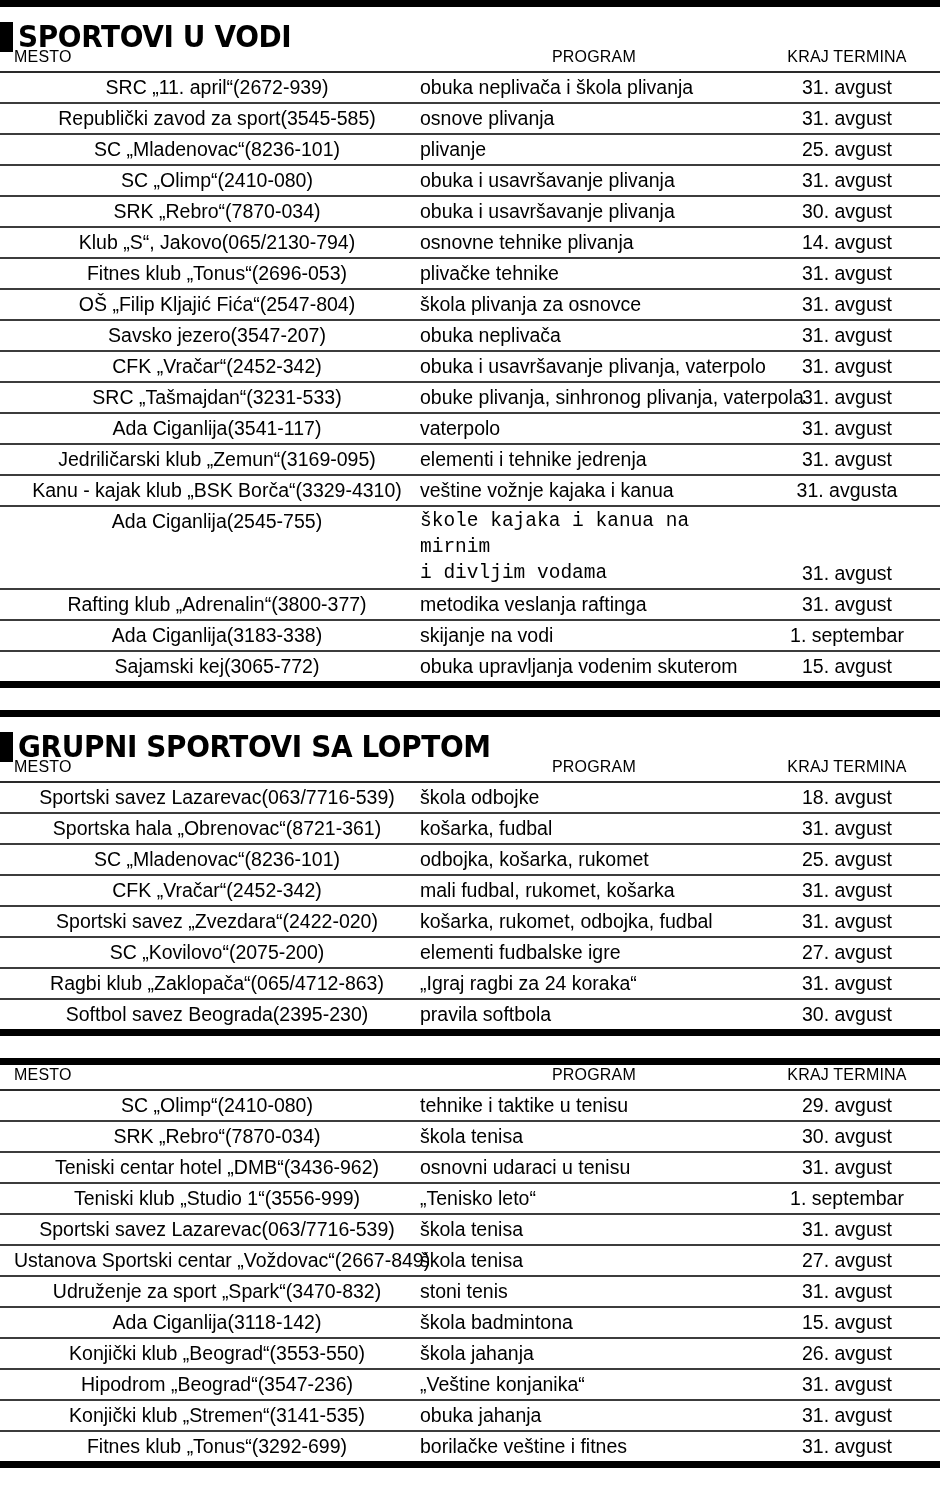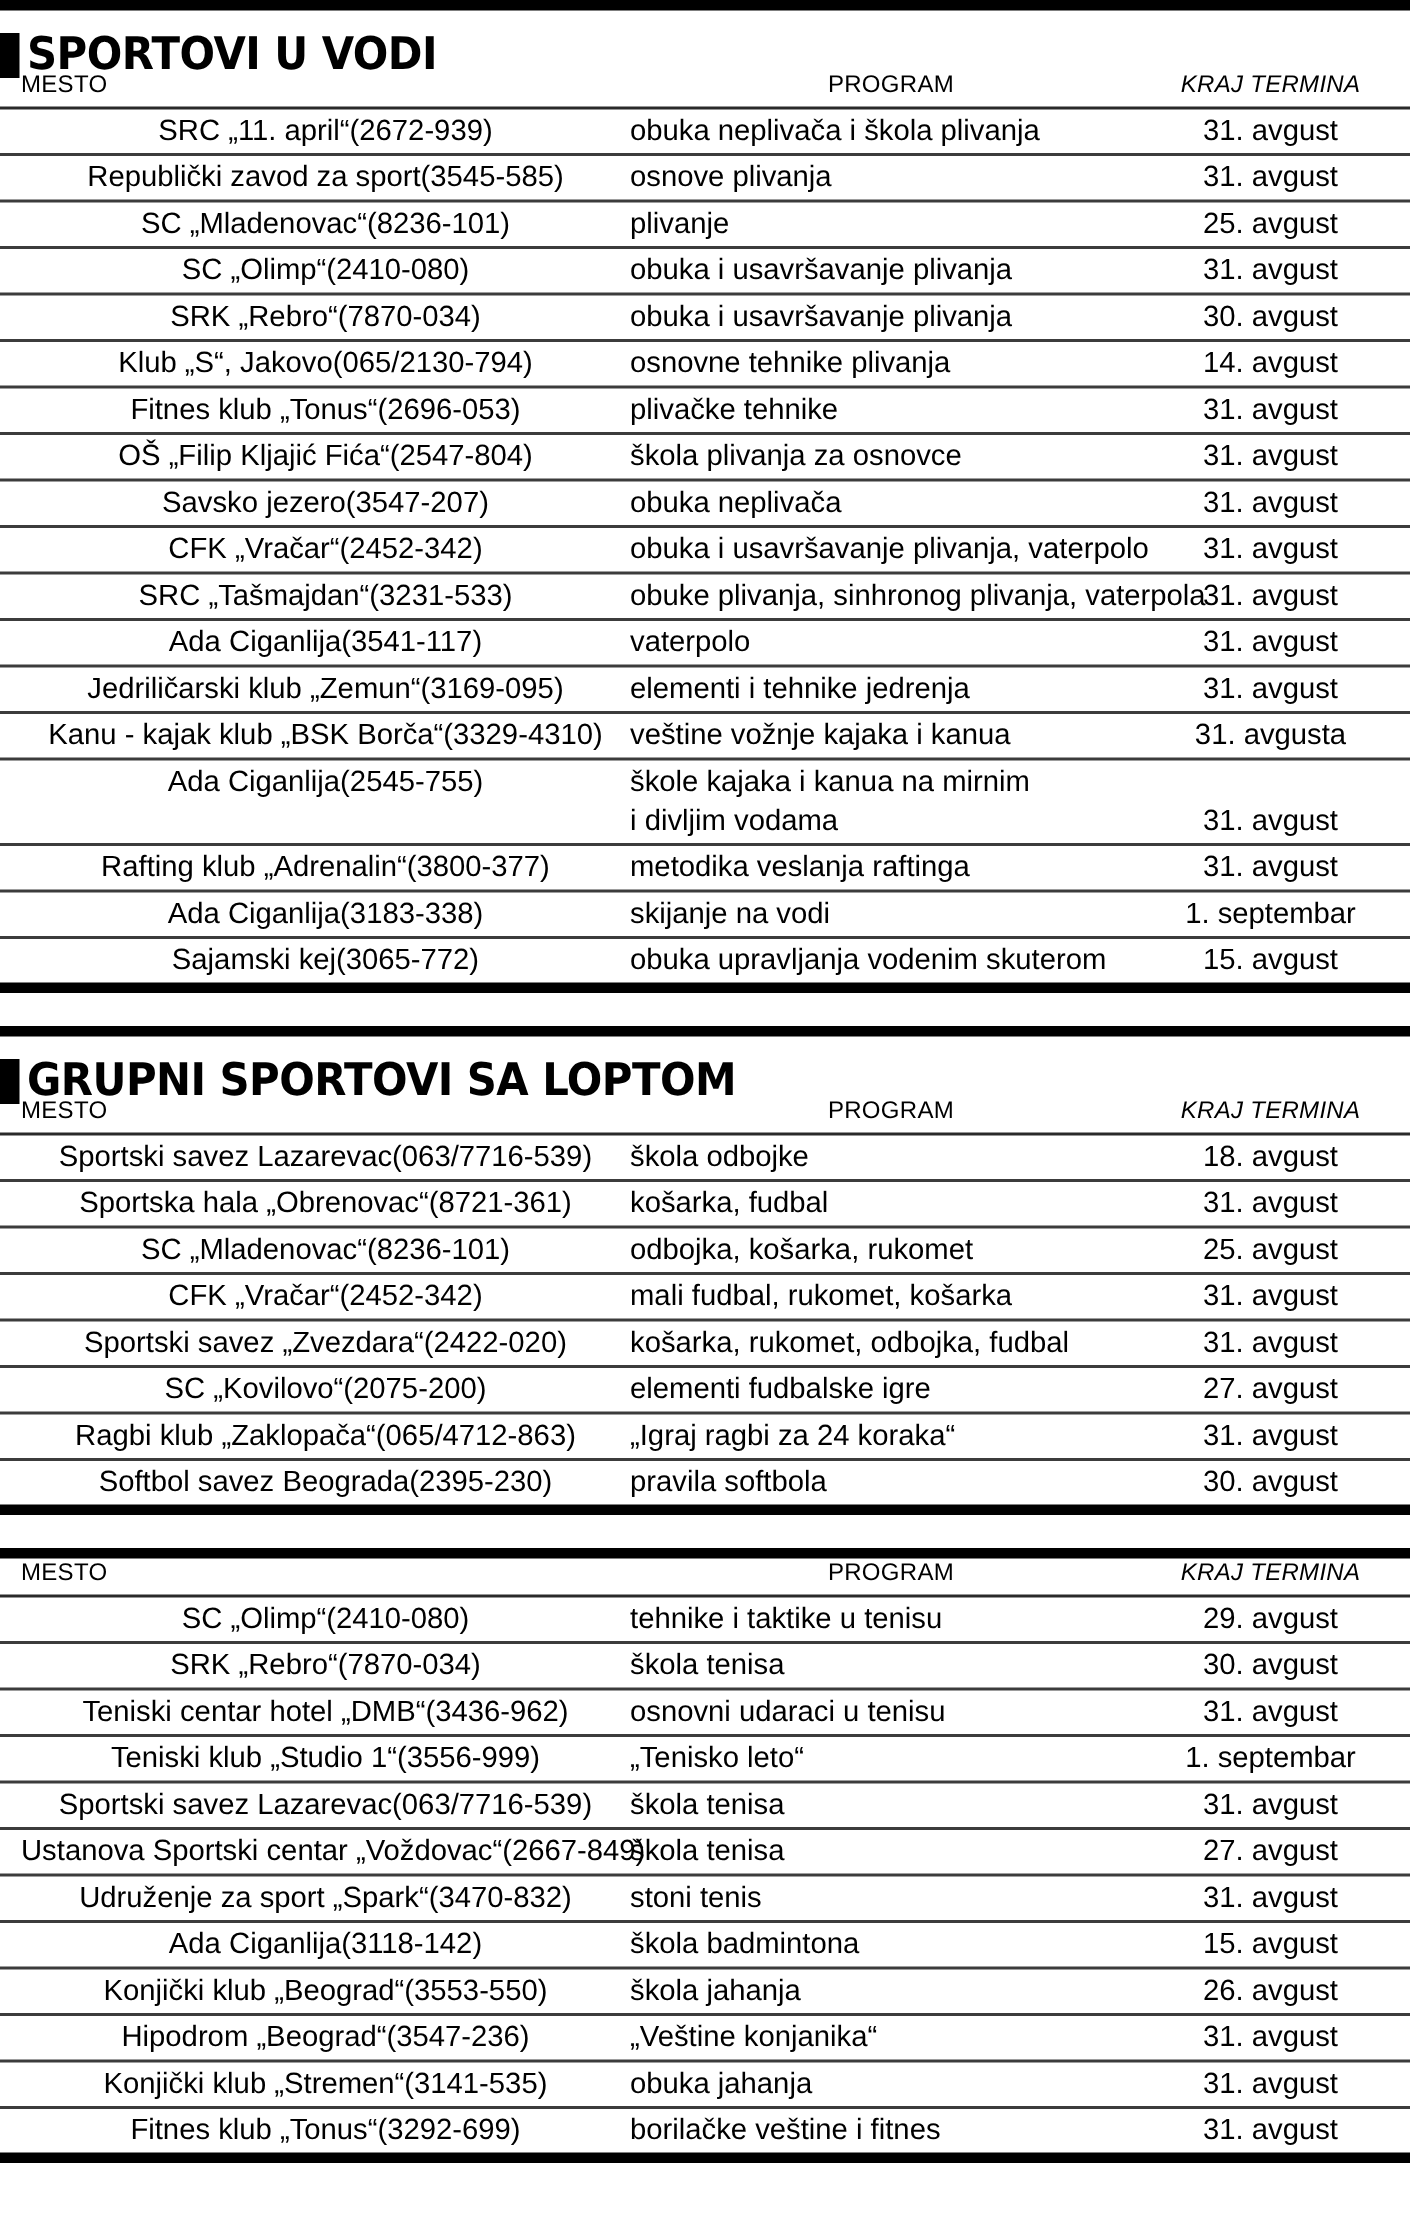--- a/index.html
+++ b/index.html
@@ -79,41 +79,41 @@
   thead th {
     font-weight: 400;
     font-size: 16px;
     letter-spacing: 0.2px;
     padding: 1px 0 5px 0;
     vertical-align: bottom;
     border: none;
   }
   thead th.h-place { text-align: left;   padding-left: 14px; }
   thead th.h-prog  { text-align: center; }
-  thead th.h-end   { text-align: center; padding-right: 14px; font-style: italic;}
+  thead th.h-end   { text-align: center; padding-right: 14px;}
 
   tbody td {
     border-top: 2px solid #3c3c3c;
     padding: 1px 0 2px 0;
     font-size: 19.5px;
     line-height: 26px;
     white-space: nowrap;
     vertical-align: top;
   }
   tbody tr:first-child td { border-top: 2.5px solid #2a2a2a; }
 
   td.place { text-align: center;   padding-left: 14px; }
   td.prog  { }
   td.end   { text-align: center; padding-right: 14px; }
 
   
   tbody tr.two-line td { line-height: 26px; }
   tbody tr.two-line td.prog { white-space: normal; }
   tbody tr.two-line td.prog .l1,
-  tbody tr.two-line td.prog .l2 { display: block; }
+  tbody tr.two-line td.prog .l2 { display: block; font-family: Liberation Mono, monospace; }
   tbody tr.two-line td.end { vertical-align: bottom; }
   tbody tr.two-line td.place { vertical-align: top; }
 
   .section-bottombar {
     height: 7px;
     background: #000000;
     width: 100%;
     margin-top: 0px;
   }
 

